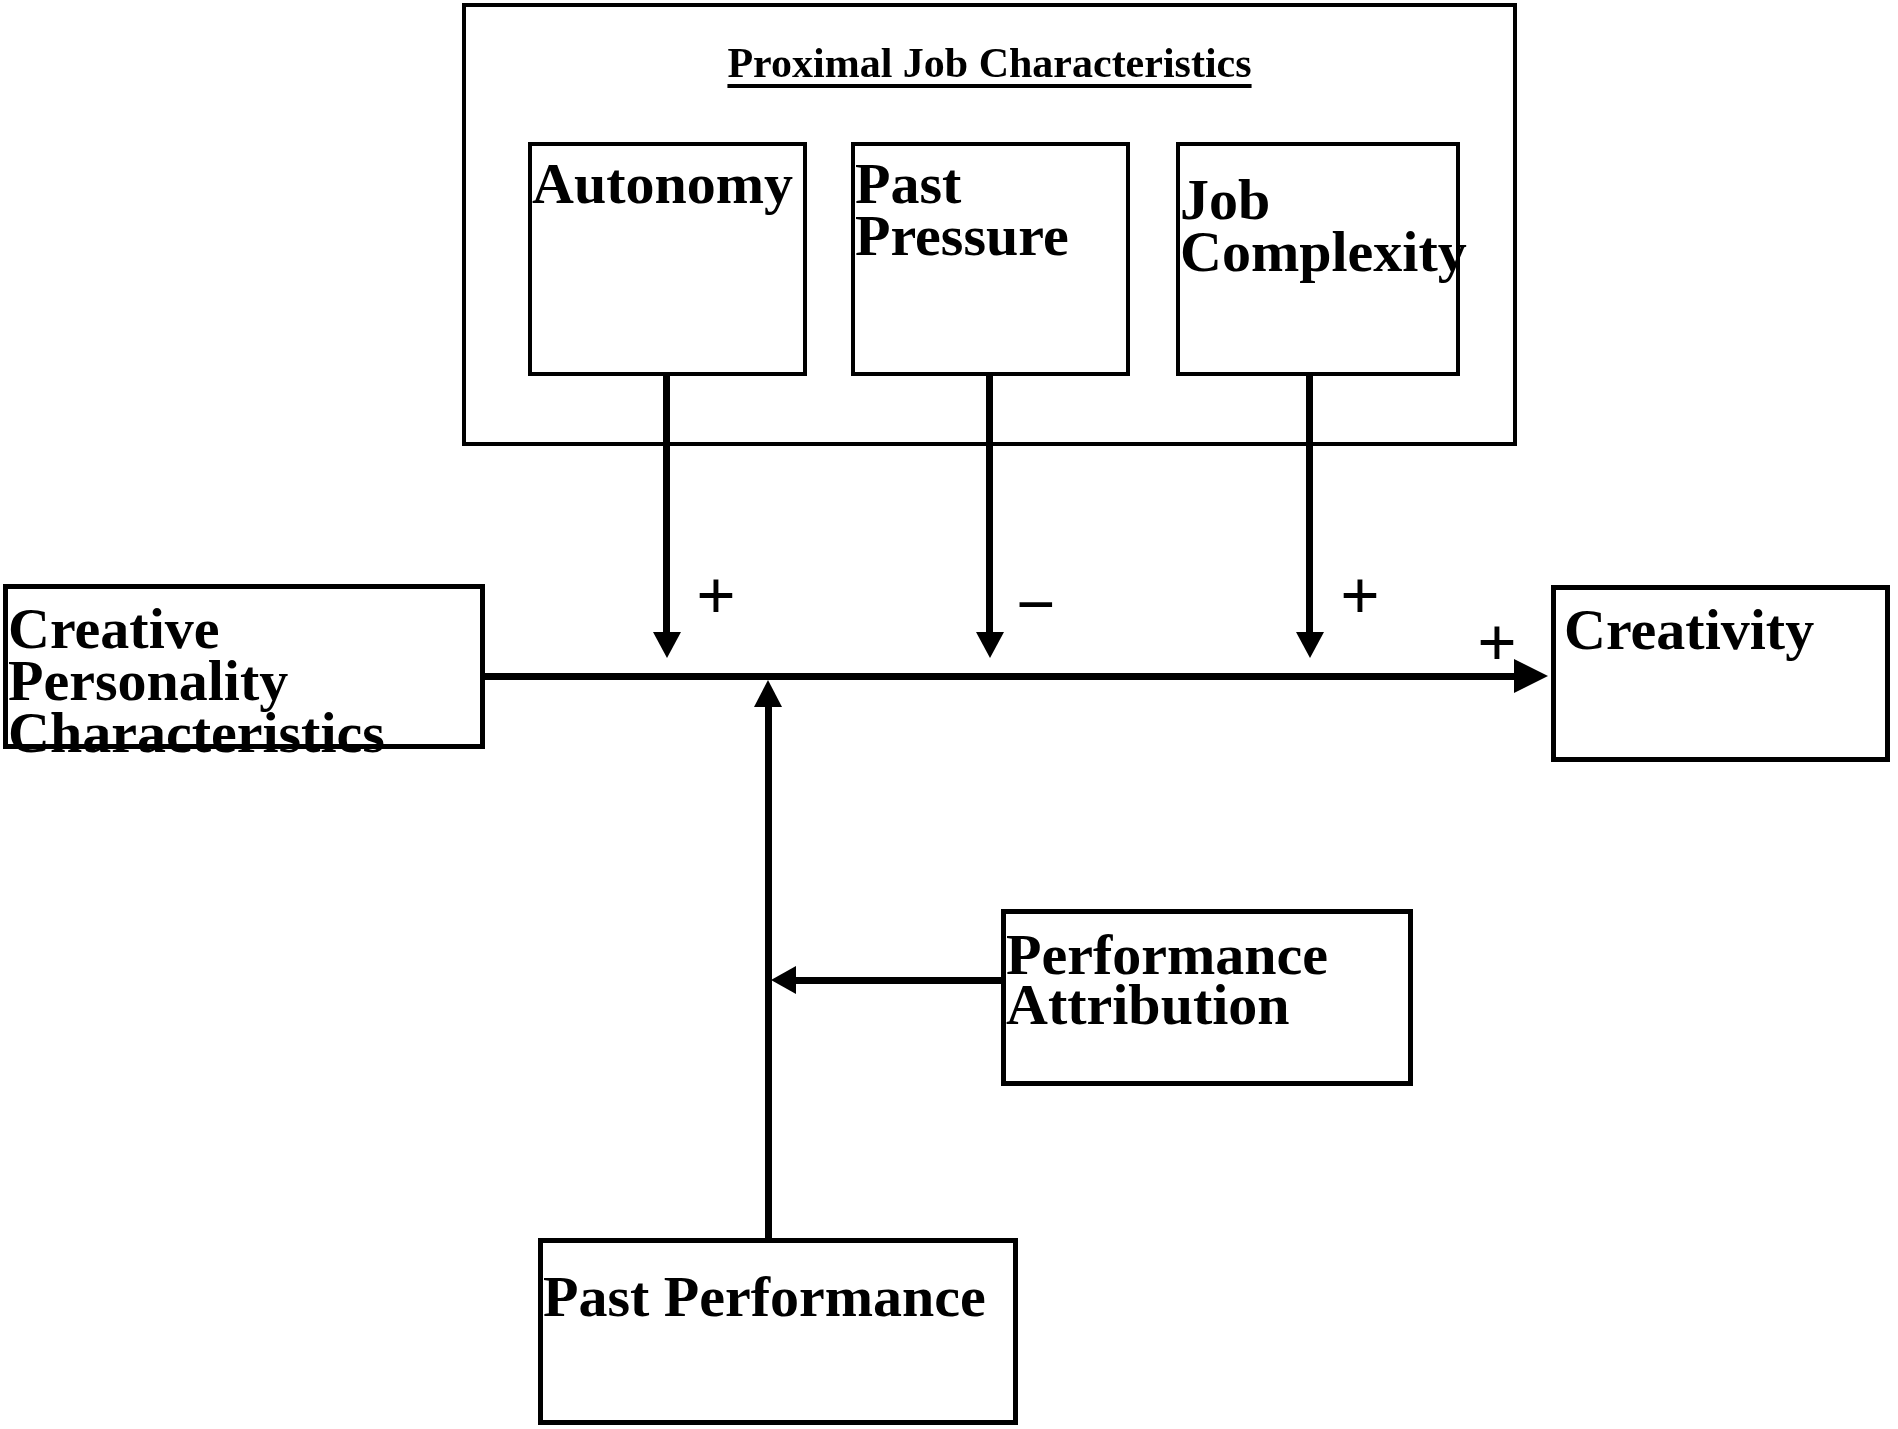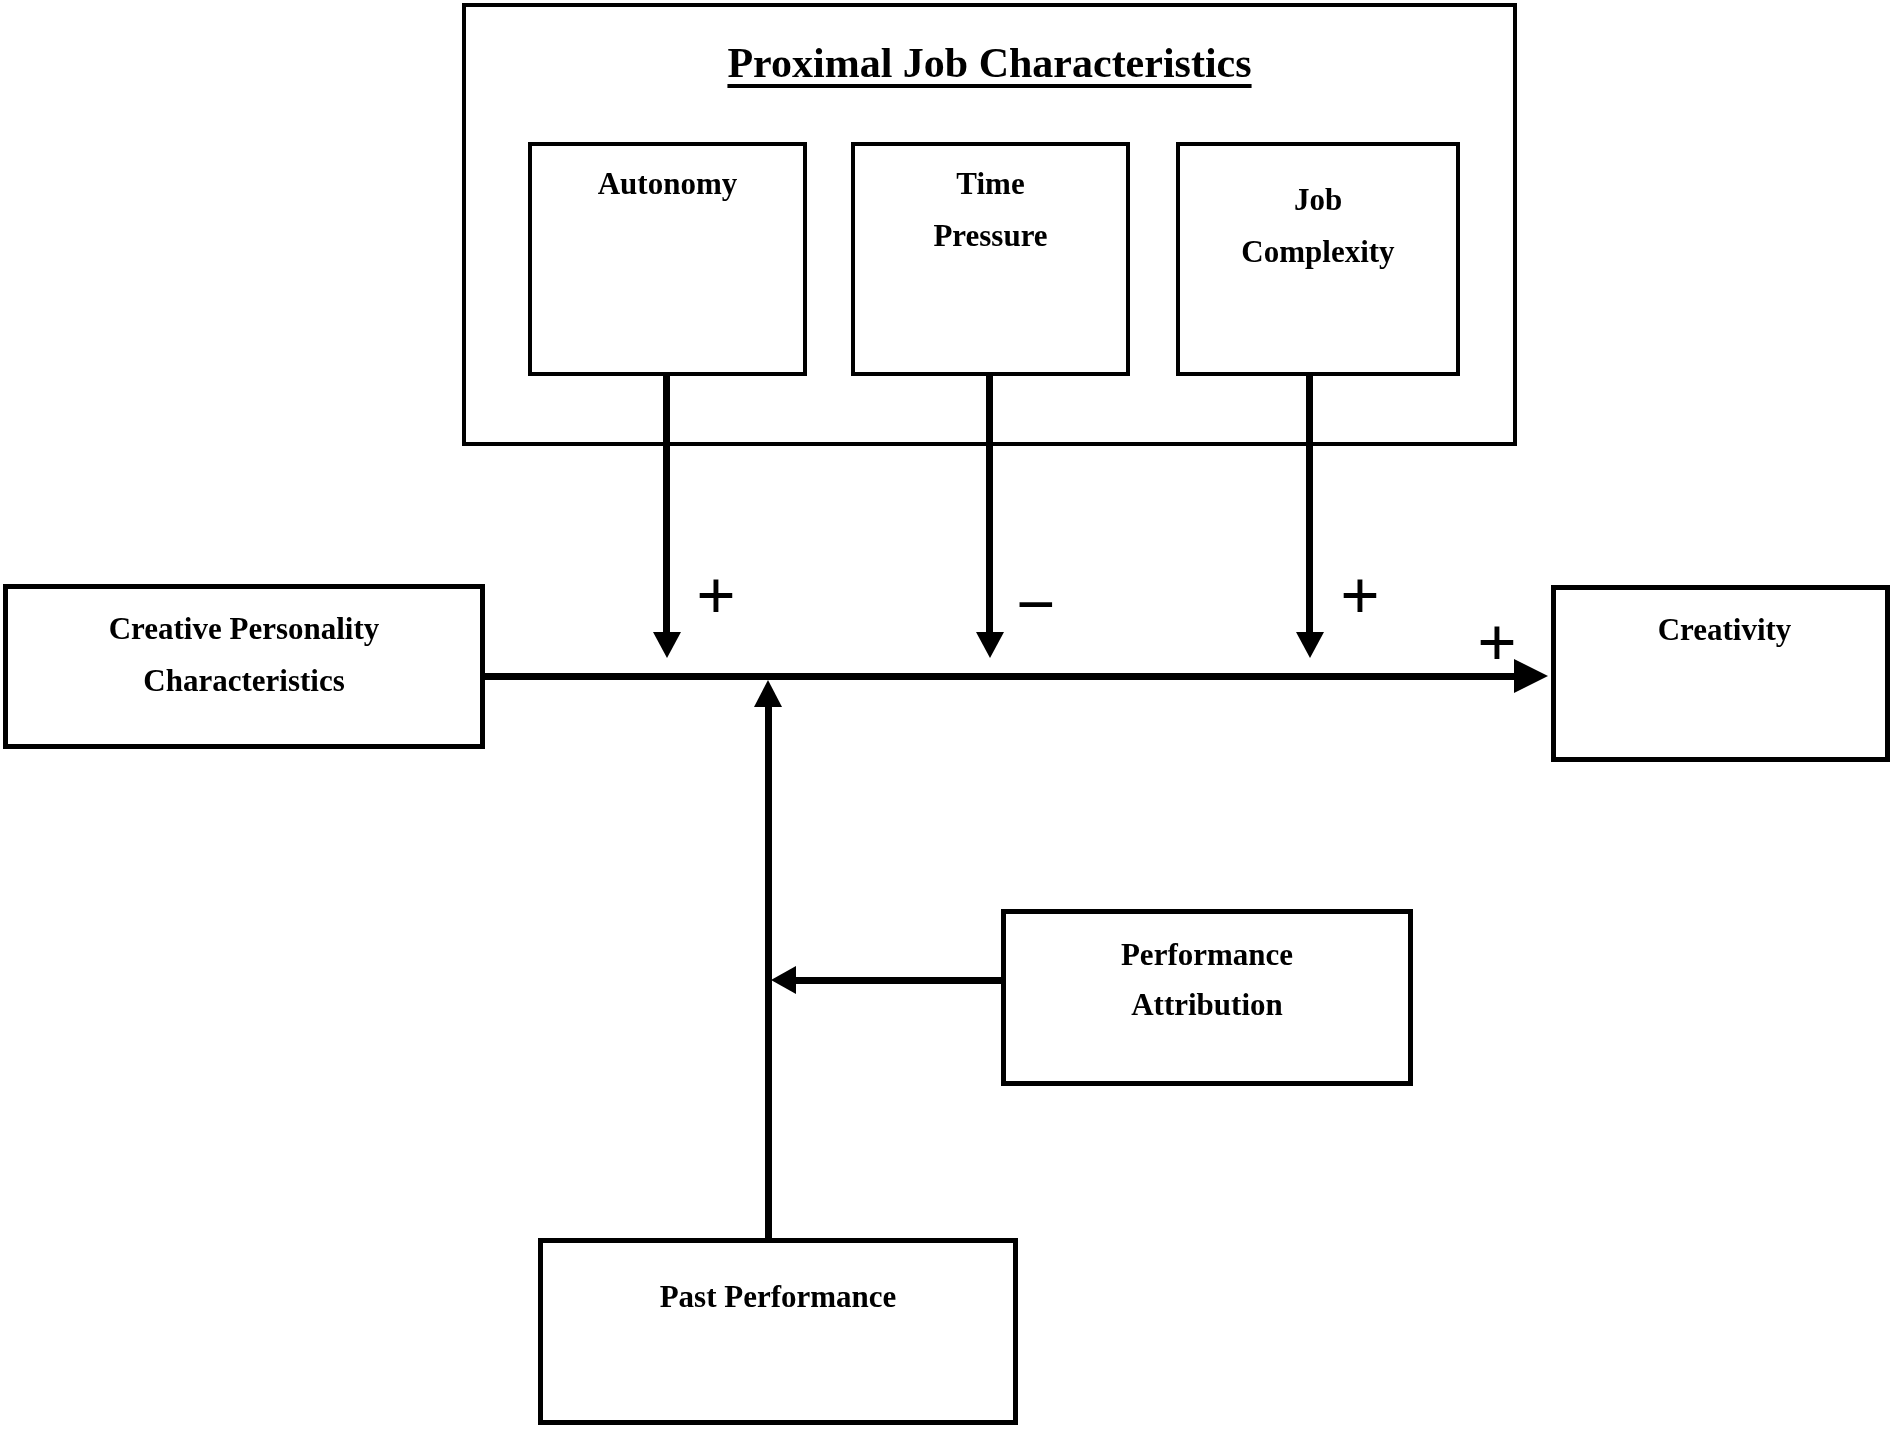--- a/index.html
+++ b/index.html
@@ -18,23 +18,23 @@
     background:var(--paper);
     font-family:"Liberation Serif","DejaVu Serif",serif;
     color:var(--ink);
     overflow:hidden;
   }
   .box{
     position:absolute;
     box-sizing:border-box;
     background:var(--paper);
     border:4px solid var(--ink);
-    text-align:center;
+    text-align:left;
     font-weight:bold;
-    font-size:31px;
+    font-size:58px;
     line-height:52px;
     font-family:Liberation Serif, serif;
   }
   .box.thick{ border-width:5px; }
   .diagram-title{
     position:absolute;
     left:462px; top:40px; width:1055px;
     text-align:center;
     font-weight:bold;
     font-size:42px;
@@ -86,21 +86,21 @@
 <div class="canvas">
 
   <div class="box" style="left:462px;top:3px;width:1055px;height:443px;"></div>
   <div class="diagram-title">Proximal Job Characteristics</div>
 
   <div class="box" style="left:528px;top:142px;width:279px;height:234px;padding-top:12px;">
     <span>Autonomy</span>
   </div>
 
   <div class="box" style="left:851px;top:142px;width:279px;height:234px;padding-top:12px;">
-    <div>Time</div>
+    <div>Past</div>
     <div>Pressure</div>
   </div>
 
   <div class="box" style="left:1176px;top:142px;width:284px;height:234px;padding-top:28px;">
     <div>Job</div>
     <div>Complexity</div>
   </div>
 
   <div class="vline" style="left:663px;top:372px;width:7px;height:260px;"></div>
   <div class="tri down" style="left:653px;top:632px;"></div>

